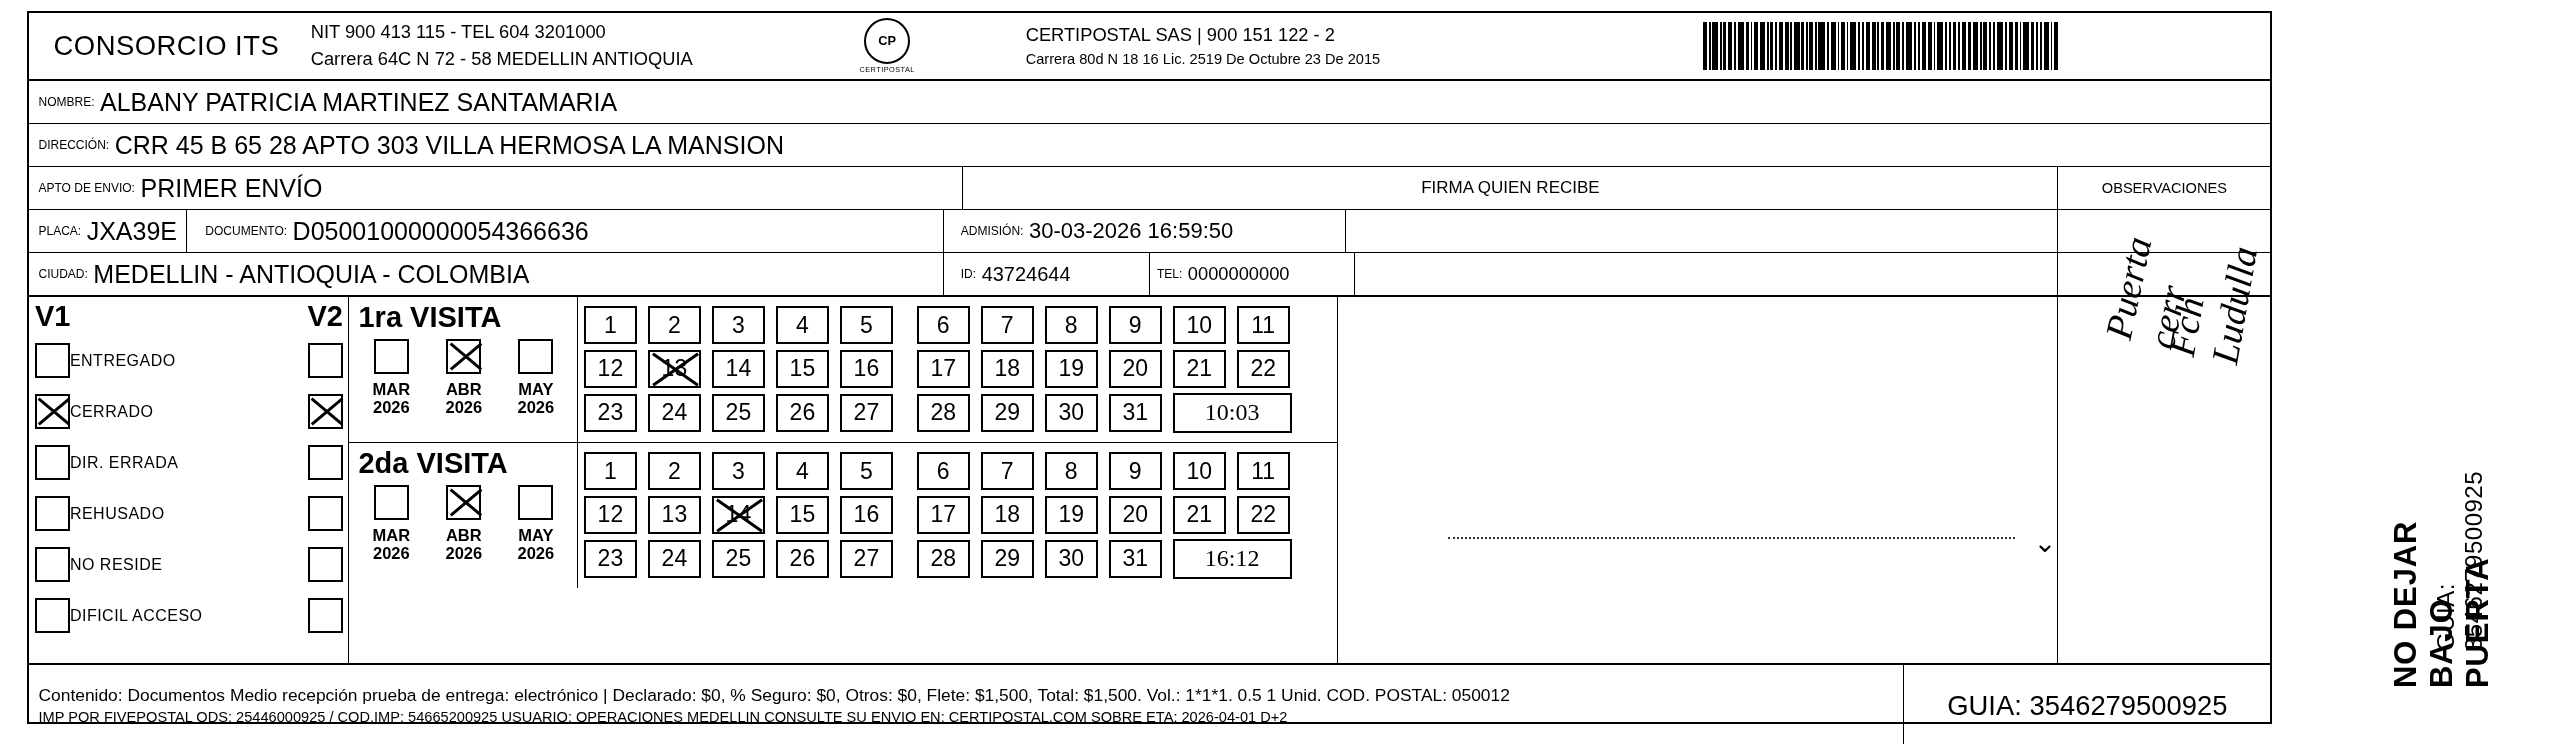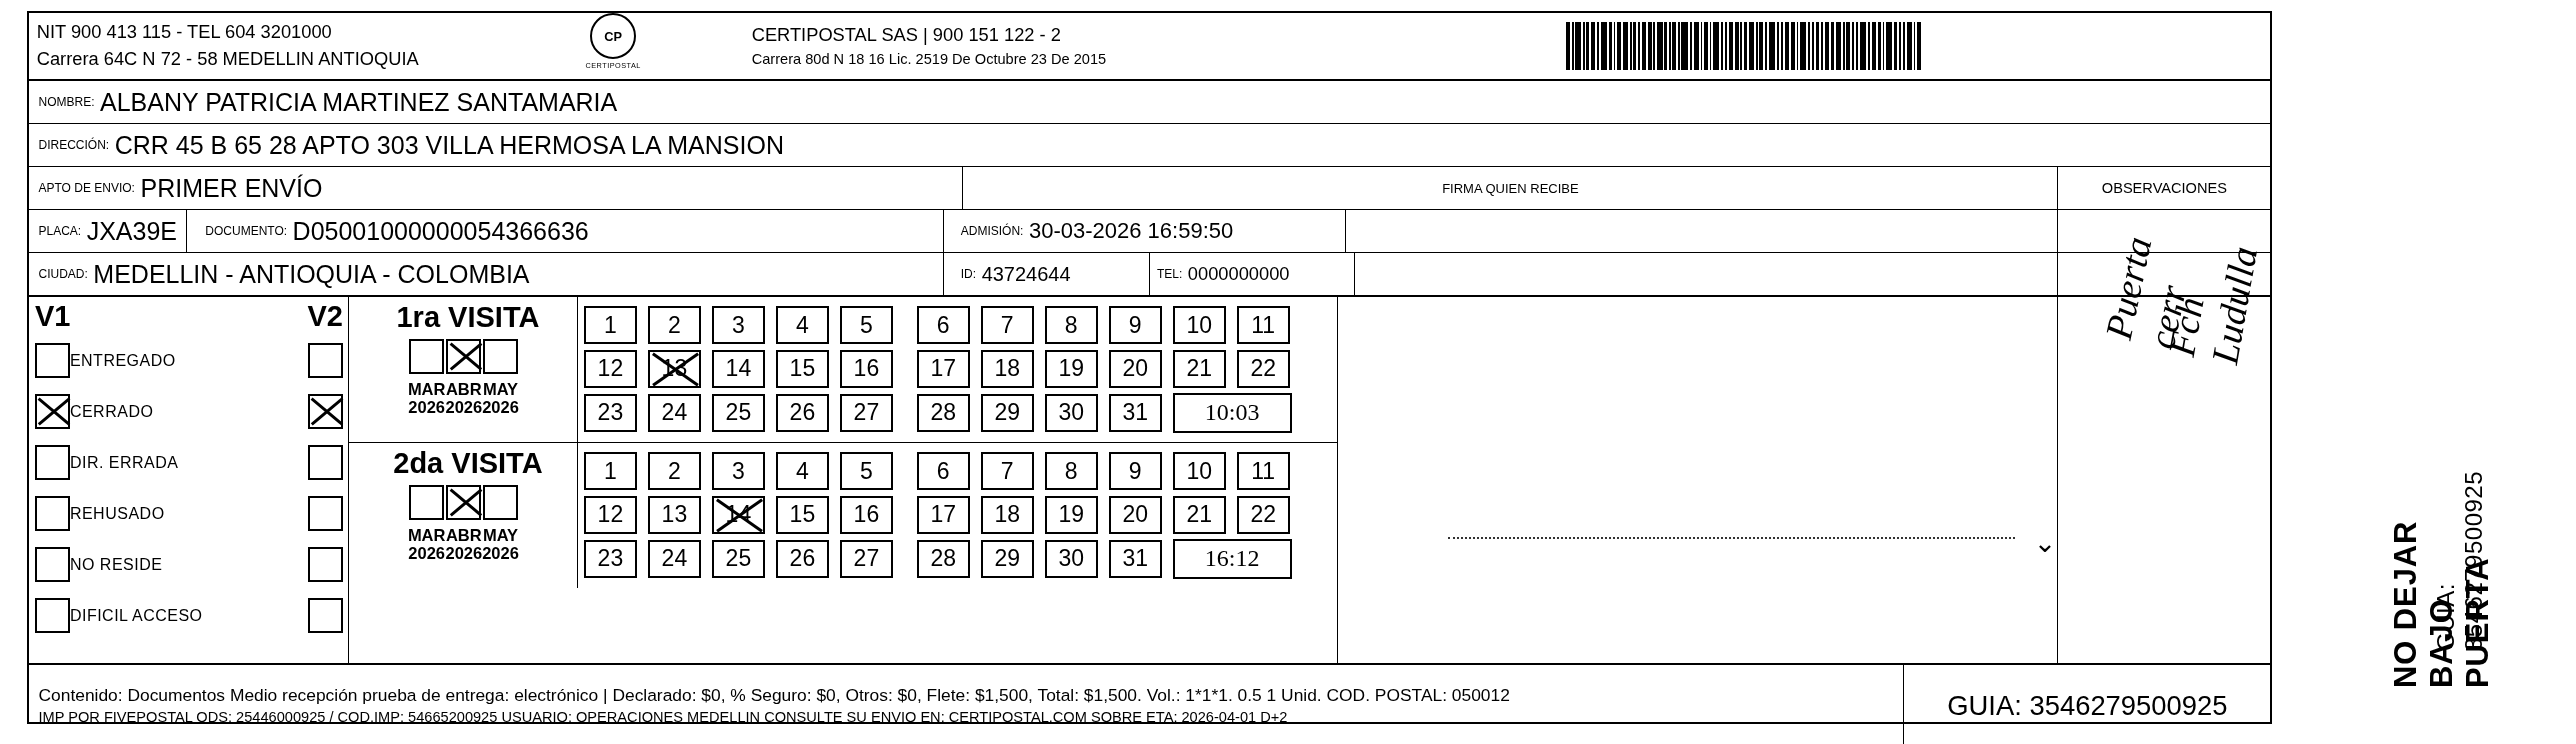--- a/index.html
+++ b/index.html
@@ -9,40 +9,40 @@
     overflow:hidden;
   }
   .doc{
     position:absolute;left:27.4px;top:11px;width:2245px;height:713px;
     border:2.7px solid #000;box-sizing:border-box;
   }
   
   .hdr{height:66px;display:flex;align-items:stretch;border-bottom:2.7px solid #000;}
   .hdr-consorcio{width:274px;display:flex;align-items:center;justify-content:center;font-size:27.4px;letter-spacing:0.5px;}
   .hdr-nit{width:485px;display:flex;flex-direction:column;justify-content:center;padding-left:7.3px;font-size:18.3px;line-height:1.45;}
-  .hdr-logo{width:183px;display:flex;align-items:flex-start;justify-content:center;}
+  .hdr-logo{width:183px;display:flex;align-items:center;justify-content:center;}
   .logo-circle{width:42px;height:42px;border-radius:50%;border:2.7px solid #000;display:flex;align-items:center;justify-content:center;font-size:12.8px;font-weight:bold;position:relative;}
   .logo-wrap{display:flex;flex-direction:column;align-items:center;}
   .logo-sub{font-size:7.3px;letter-spacing:0.5px;margin-top:1.8px;}
   .hdr-certi{width:476px;display:flex;flex-direction:column;justify-content:center;font-size:18.3px;line-height:1.5;margin-left:47px;}
   .hdr-certi .l2{font-size:14.6px;}
   .hdr-barcode{flex:1;display:flex;align-items:center;justify-content:center;padding-right:9.1px;}
   .barcode{height:48px;display:flex;align-items:flex-end;}
   .barcode i{display:inline-block;background:#000;height:48px;margin-right:1.8px;}
 
   
   .line{border-bottom:1.8px solid #000;display:flex;align-items:center;height:42px;font-size:22px;}
   .lbl{font-size:12px;padding-left:9.1px;padding-right:5.5px;white-space:nowrap;}
   .val{font-size:25px;white-space:nowrap;}
   .vsep{border-left:1.8px solid #000;height:100%;}
 
   .line-tipo{display:flex;align-items:stretch;height:42px;border-bottom:1.8px solid #000;}
   .tipo-left{flex:1;display:flex;align-items:center;}
   .tipo-right{width:1308px;display:flex;align-items:stretch;border-left:0;}
-  .firma-col{flex:1;border-left:1.8px solid #000;display:flex;align-items:center;justify-content:center;font-size:13px;}
+  .firma-col{flex:1;border-left:1.8px solid #000;display:flex;align-items:center;justify-content:center;font-size:17px;}
   .obs-col{width:212px;border-left:1.8px solid #000;display:flex;align-items:center;justify-content:center;font-size:14.6px;}
 
   .line-placa{display:flex;align-items:stretch;height:42px;border-bottom:1.8px solid #000;}
   .p-left{width:914px;display:flex;align-items:center;}
   .p-adm{width:393px;border-left:1.8px solid #000;display:flex;align-items:center;padding-left:7.3px;}
   .line-ciudad{display:flex;align-items:stretch;height:42px;border-bottom:2.7px solid #000;}
   .c-left{width:914px;display:flex;align-items:center;}
   .c-id{width:197px;border-left:1.8px solid #000;display:flex;align-items:center;padding-left:7.3px;}
   .c-tel{width:197px;border-left:1.8px solid #000;display:flex;align-items:center;padding-left:7.3px;}
 
@@ -59,21 +59,21 @@
   .chk{width:35px;height:35px;border:2.7px solid #000;box-sizing:border-box;position:relative;}
   .chk.x::before,.chk.x::after{content:"";position:absolute;left:-2.7px;top:13.7px;width:40px;height:2.7px;background:#000;}
   .chk.x::before{transform:rotate(40deg);}
   .chk.x::after{transform:rotate(-40deg);}
   .st-label{flex:1;text-align:left;font-size:16px;letter-spacing:0.5px;}
 
   
   .visits{flex:1;display:flex;flex-direction:column;}
   .visit{display:flex;align-items:stretch;height:145px;}
   .visit + .visit{border-top:1.8px solid #000;}
-  .vis-left{width:229px;border-right:1.8px solid #000;box-sizing:border-box;display:flex;flex-direction:column;align-items:center;}
+  .vis-left{width:229px;border-right:1.8px solid #000;box-sizing:border-box;display:flex;flex-direction:column;}
   .vis-title{font-size:29px;font-weight:bold;padding:3.7px 0 0 9.1px;height:42px;box-sizing:border-box;}
   .months{display:flex;justify-content:space-around;align-items:flex-start;flex:1;padding:0 5.5px;}
   .mcol{display:flex;flex-direction:column;align-items:center;font-size:16.5px;font-weight:bold;line-height:1.15;}
   .mcol .chk{margin-bottom:5.5px;}
   .days{flex:1;display:flex;flex-direction:column;justify-content:space-evenly;padding:3.7px 5.5px;box-sizing:border-box;}
   .drow{display:flex;align-items:center;}
   .day{width:53px;height:38px;border:2.7px solid #000;box-sizing:border-box;display:flex;align-items:center;justify-content:center;font-size:23px;margin-right:11px;position:relative;}
   .day.x::before,.day.x::after{content:"";position:absolute;left:-1.8px;top:16.5px;width:55px;height:2.7px;background:#000;}
   .day.x::before{transform:rotate(35deg);}
   .day.x::after{transform:rotate(-35deg);}
@@ -101,20 +101,21 @@
   .dashline{position:absolute;left:110px;top:240px;width:567px;border-top:2.7px dotted #000;opacity:.8;}
 </style>
 </head>
 <body>
 
 <div id="sheet">
 
   <div class="doc">
 
     <div class="hdr">
+      <div class="hdr-consorcio">CONSORCIO ITS</div>
       <div class="hdr-nit">
         <div>NIT 900 413 115 - TEL 604 3201000</div>
         <div>Carrera 64C N 72 - 58 MEDELLIN ANTIOQUIA</div>
       </div>
       <div class="hdr-logo">
         <div class="logo-wrap">
           <div class="logo-circle">
             <span>CP</span>
           </div>
           <div class="logo-sub">CERTIPOSTAL</div>

